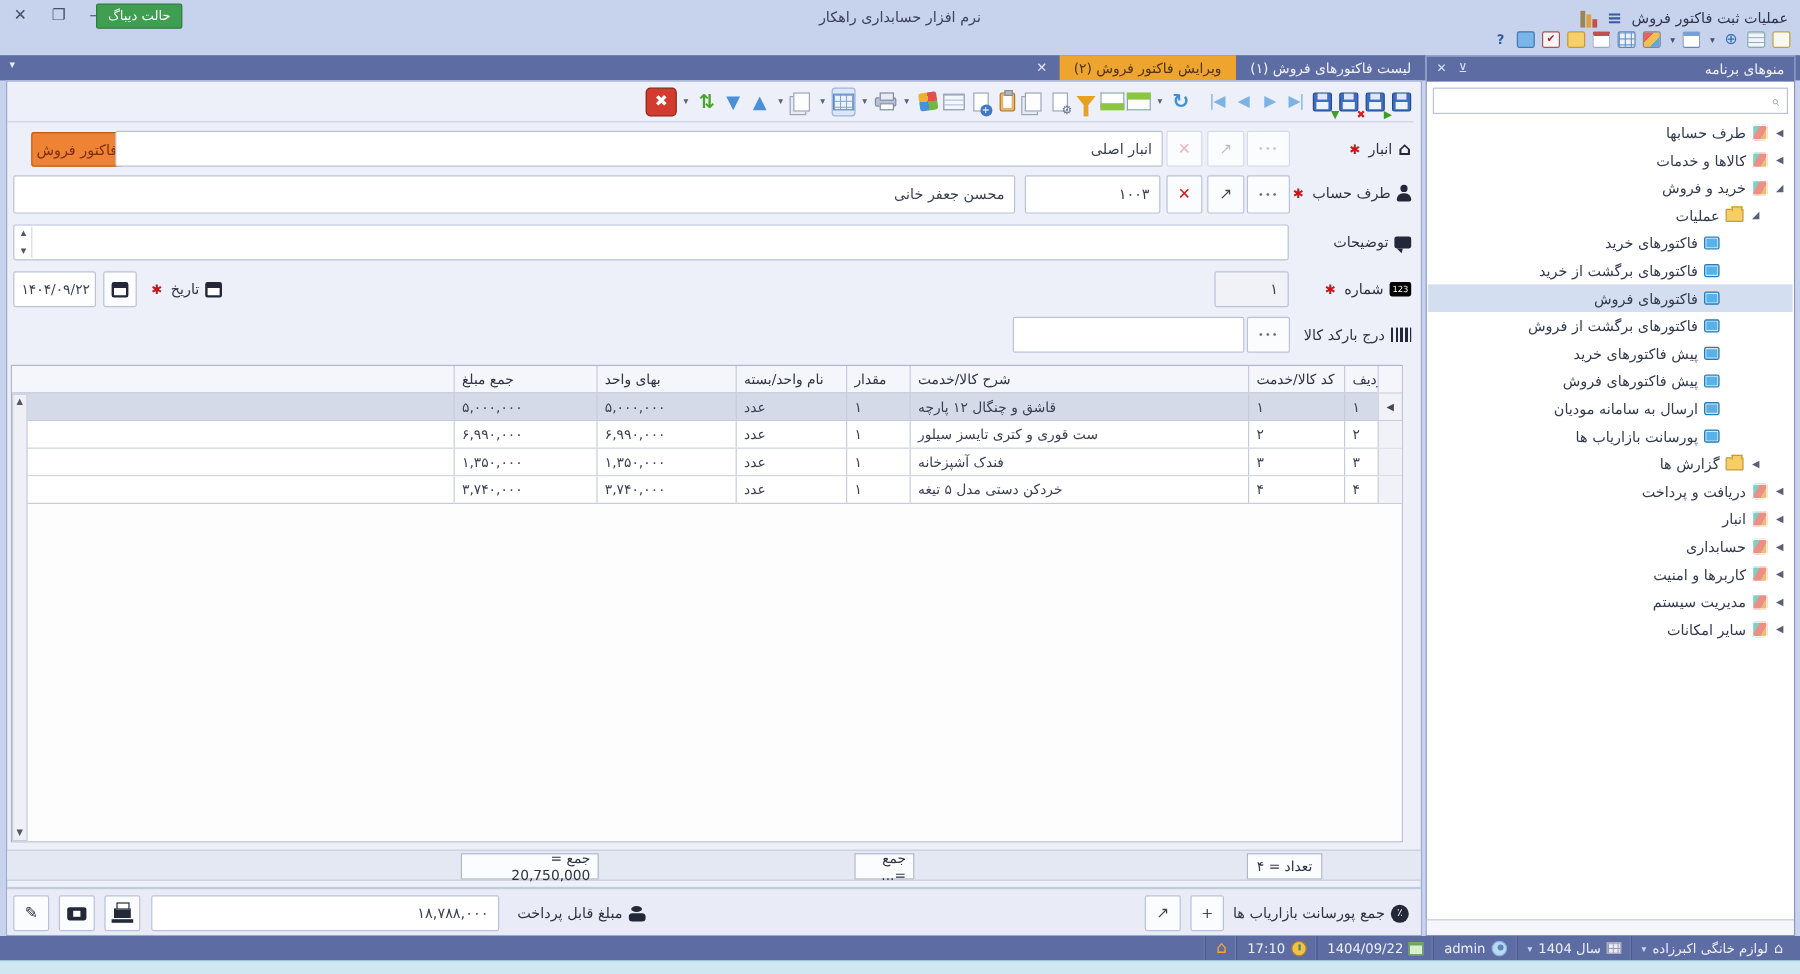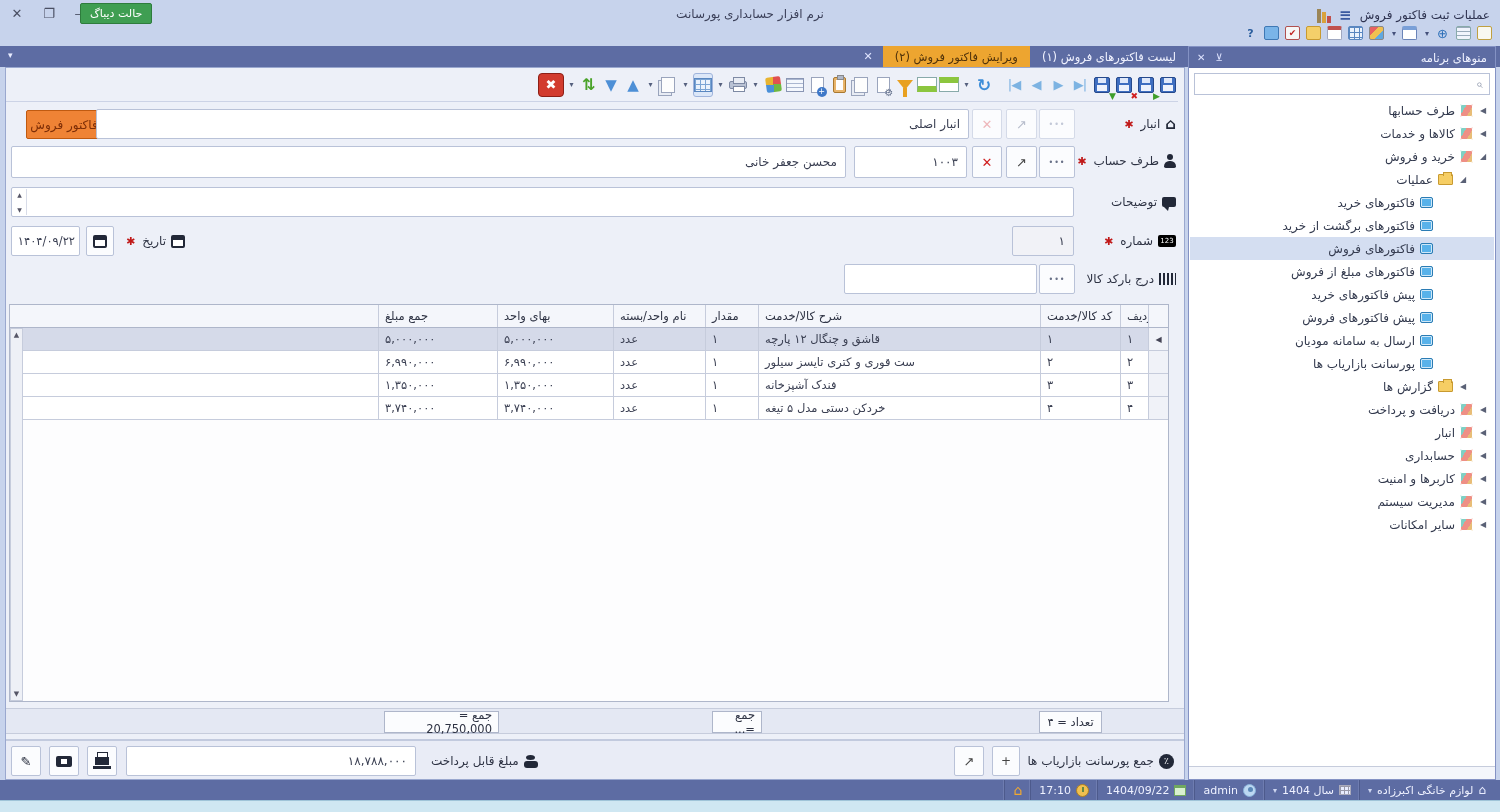--- a/index.html
+++ b/index.html
@@ -175,21 +175,21 @@
 
 <div id="root">
 
   <div class="titlebar">
     <div class="win-controls">
       <span class="win-btn">✕</span>
       <span class="win-btn">❐</span>
       <span class="win-btn">—</span>
     </div>
     <span class="debug-btn">حالت دیباگ</span>
-    <div class="title-center">نرم افزار حسابداری پورسانت</div>
+    <div class="title-center">نرم افزار حسابداری راهکار</div>
     <div class="title-right">
       <span>عملیات ثبت فاکتور فروش</span>
       <span class="hamburger">≡</span>
       <span class="app-chart-icon">
           <i></i>
           <i></i>
           <i></i>
         </span>
     </div>
     <div class="win-icons" id="win-icons">
@@ -526,21 +526,21 @@
           <span>فاکتورهای برگشت از خرید</span>
         </div>
         <div class="tree-row selected" style="padding-right: 46px;">
           <span class="tree-arrow"></span>
           <span class="leafsq"></span>
           <span>فاکتورهای فروش</span>
         </div>
         <div class="tree-row" style="padding-right: 46px;">
           <span class="tree-arrow"></span>
           <span class="leafsq"></span>
-          <span>فاکتورهای مبلغ از فروش</span>
+          <span>فاکتورهای برگشت از فروش</span>
         </div>
         <div class="tree-row" style="padding-right: 46px;">
           <span class="tree-arrow"></span>
           <span class="leafsq"></span>
           <span>پیش فاکتورهای خرید</span>
         </div>
         <div class="tree-row" style="padding-right: 46px;">
           <span class="tree-arrow"></span>
           <span class="leafsq"></span>
           <span>پیش فاکتورهای فروش</span>

